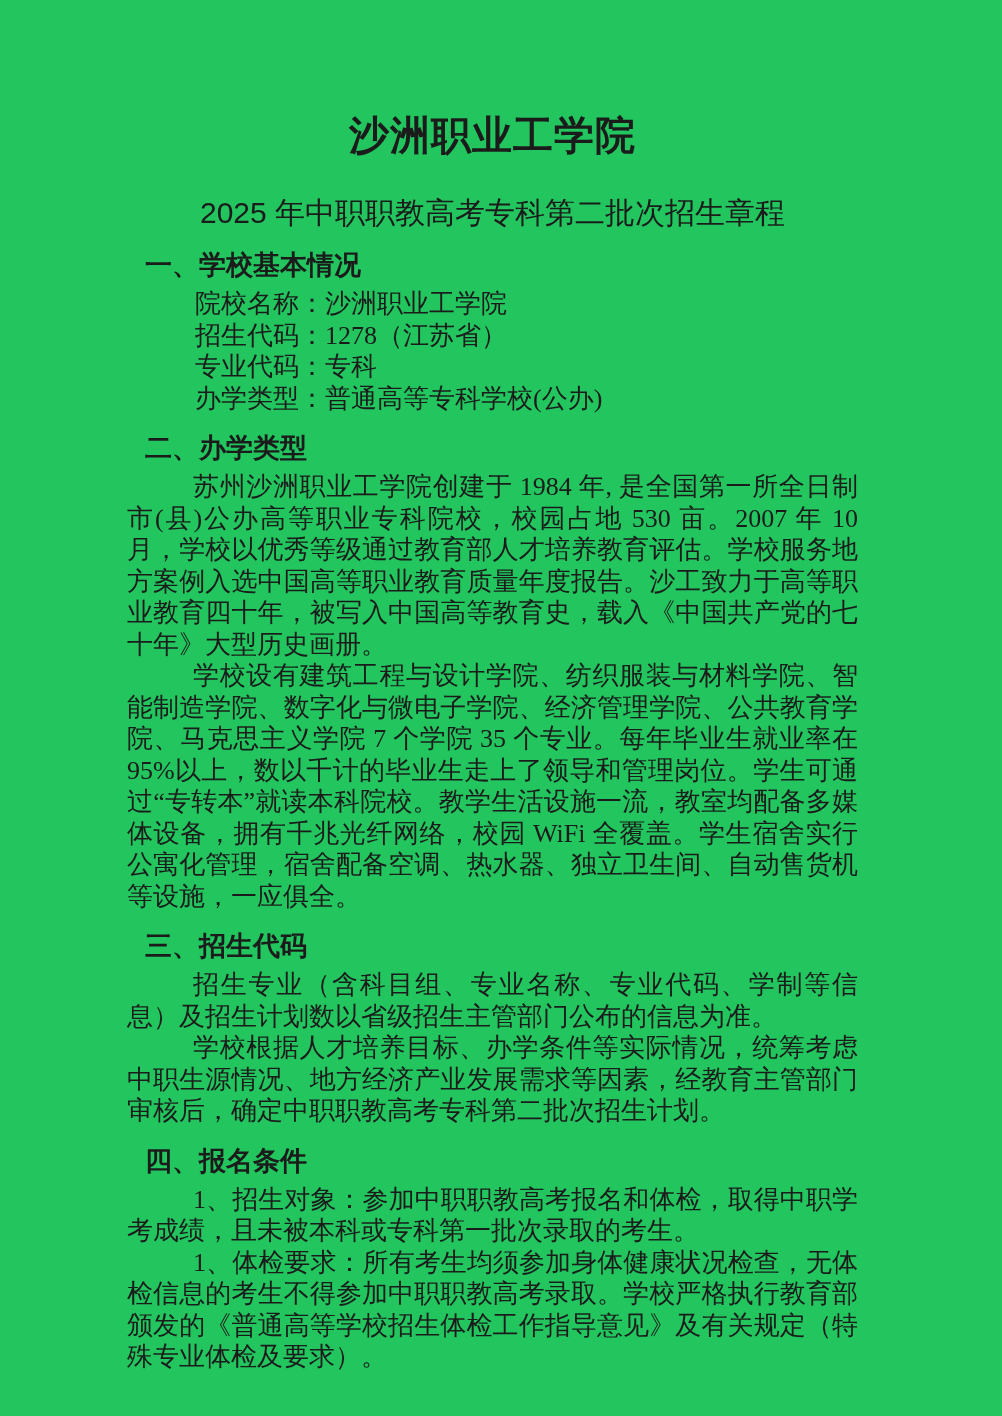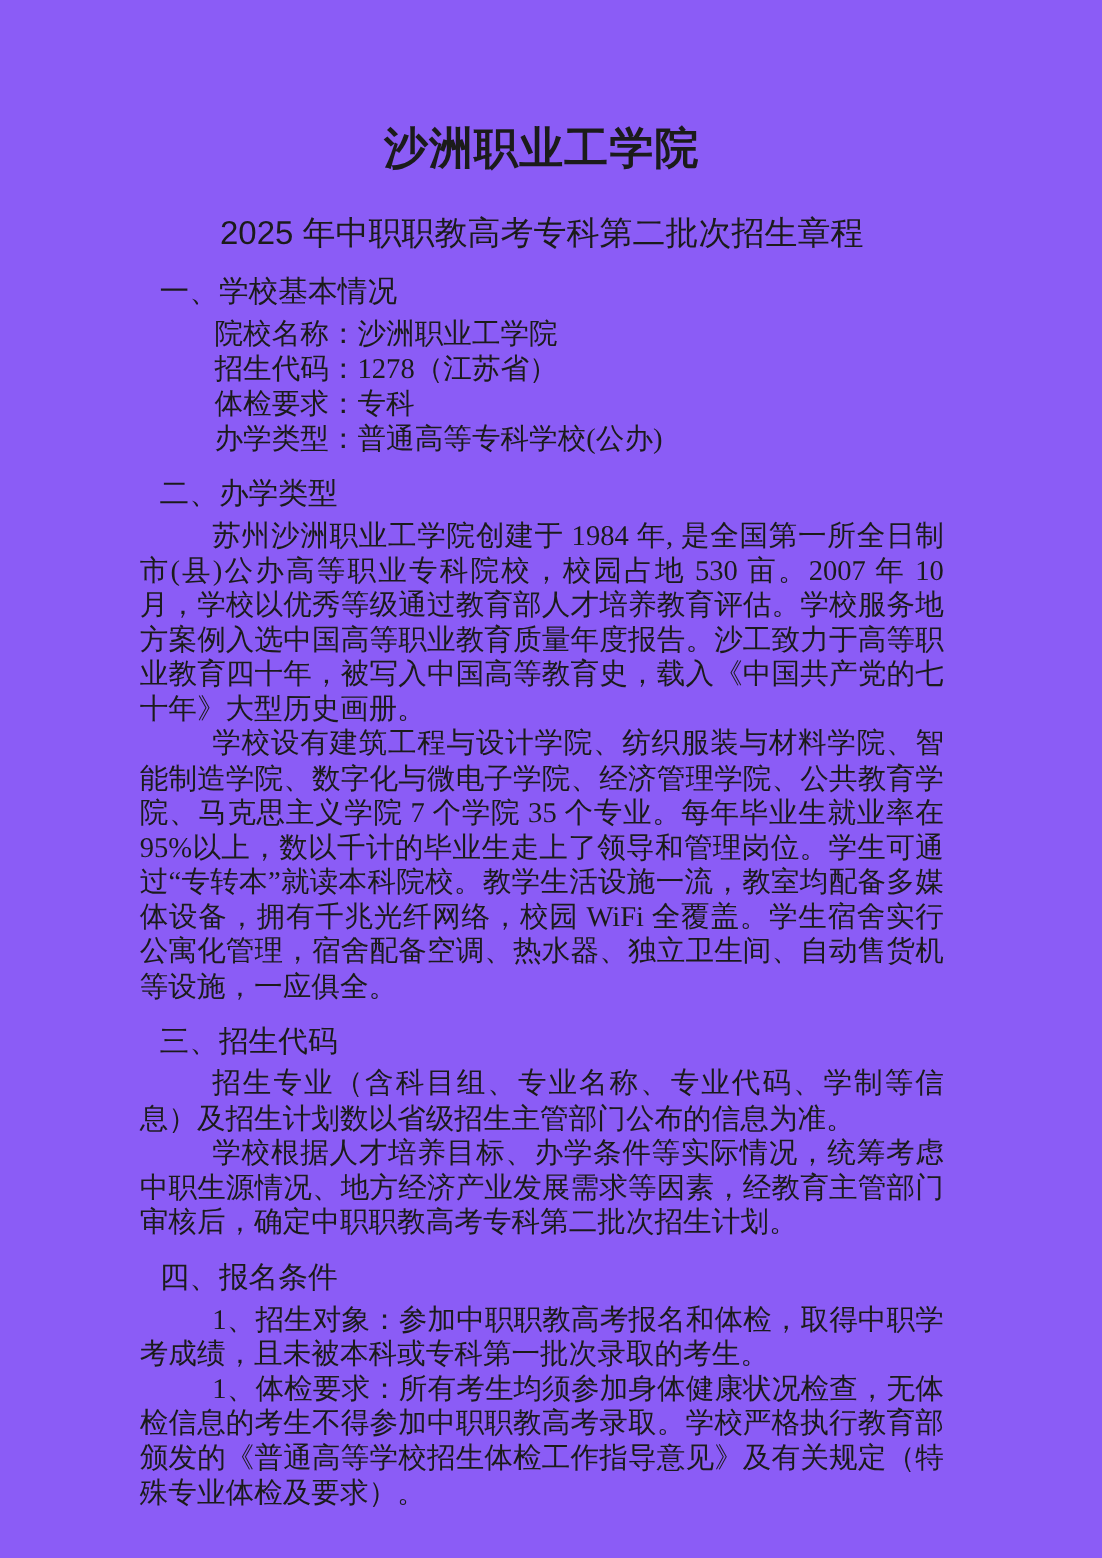--- a/index.html
+++ b/index.html
@@ -9,21 +9,21 @@
     background: #ffffff;
     color: #1b1b1b;
     font-family: "Liberation Serif", serif;
   }
   .page {
     box-sizing: border-box;
     width: 1002px;
     height: 1416px;
     padding: 112px 144px 0 127px;
     overflow: hidden;
-    background: #8b5cf6;
+    background: #22c55e;
   }
   .doc-title {
     margin: 0;
     text-align: center;
     font-family: "Liberation Sans", sans-serif;
     font-weight: 700;
     font-size: 40px;
     line-height: 46px;
     letter-spacing: 1px;
   }
@@ -32,21 +32,21 @@
     text-align: center;
     font-family: "Liberation Sans", sans-serif;
     font-weight: 400;
     font-size: 30px;
     line-height: 36px;
   }
   .sec-heading {
     margin: 18px 0 7px 0;
     padding-left: 18px;
     font-family: "Liberation Sans", sans-serif;
-    font-weight: 400;
+    font-weight: 700;
     font-size: 27px;
     line-height: 32px;
   }
   .info-line {
     padding-left: 68px;
     font-size: 26px;
     line-height: 31.5px;
     white-space: nowrap;
   }
   .para {
@@ -65,21 +65,21 @@
 <div class="page">
 
   <h1 class="doc-title">沙洲职业工学院</h1>
 
   <h2 class="doc-subtitle">2025 年中职职教高考专科第二批次招生章程</h2>
 
   <section>
     <h3 class="sec-heading">一、学校基本情况</h3>
     <div class="info-line"><span>院校名称：</span><span>沙洲职业工学院</span></div>
     <div class="info-line"><span>招生代码：</span><span>1278（江苏省）</span></div>
-    <div class="info-line"><span>体检要求：</span><span>专科</span></div>
+    <div class="info-line"><span>专业代码：</span><span>专科</span></div>
     <div class="info-line"><span>办学类型：</span><span>普通高等专科学校(公办)</span></div>
   </section>
 
   <section>
     <h3 class="sec-heading">二、办学类型</h3>
     <p class="para">苏州沙洲职业工学院创建于 1984 年, 是全国第一所全日制市(县)公办高等职业专科院校，校园占地 530 亩。2007 年 10 月，学校以优秀等级通过教育部人才培养教育评估。学校服务地方案例入选中国高等职业教育质量年度报告。沙工致力于高等职业教育四十年，被写入中国高等教育史，载入《中国共产党的七十年》大型历史画册。</p>
     <p class="para">学校设有建筑工程与设计学院、纺织服装与材料学院、智能制造学院、数字化与微电子学院、经济管理学院、公共教育学院、马克思主义学院 7 个学院 35 个专业。每年毕业生就业率在 95%以上，数以千计的毕业生走上了领导和管理岗位。学生可通过“专转本”就读本科院校。教学生活设施一流，教室均配备多媒体设备，拥有千兆光纤网络，校园 WiFi 全覆盖。学生宿舍实行公寓化管理，宿舍配备空调、热水器、独立卫生间、自动售货机等设施，一应俱全。</p>
   </section>
 
   <section>

